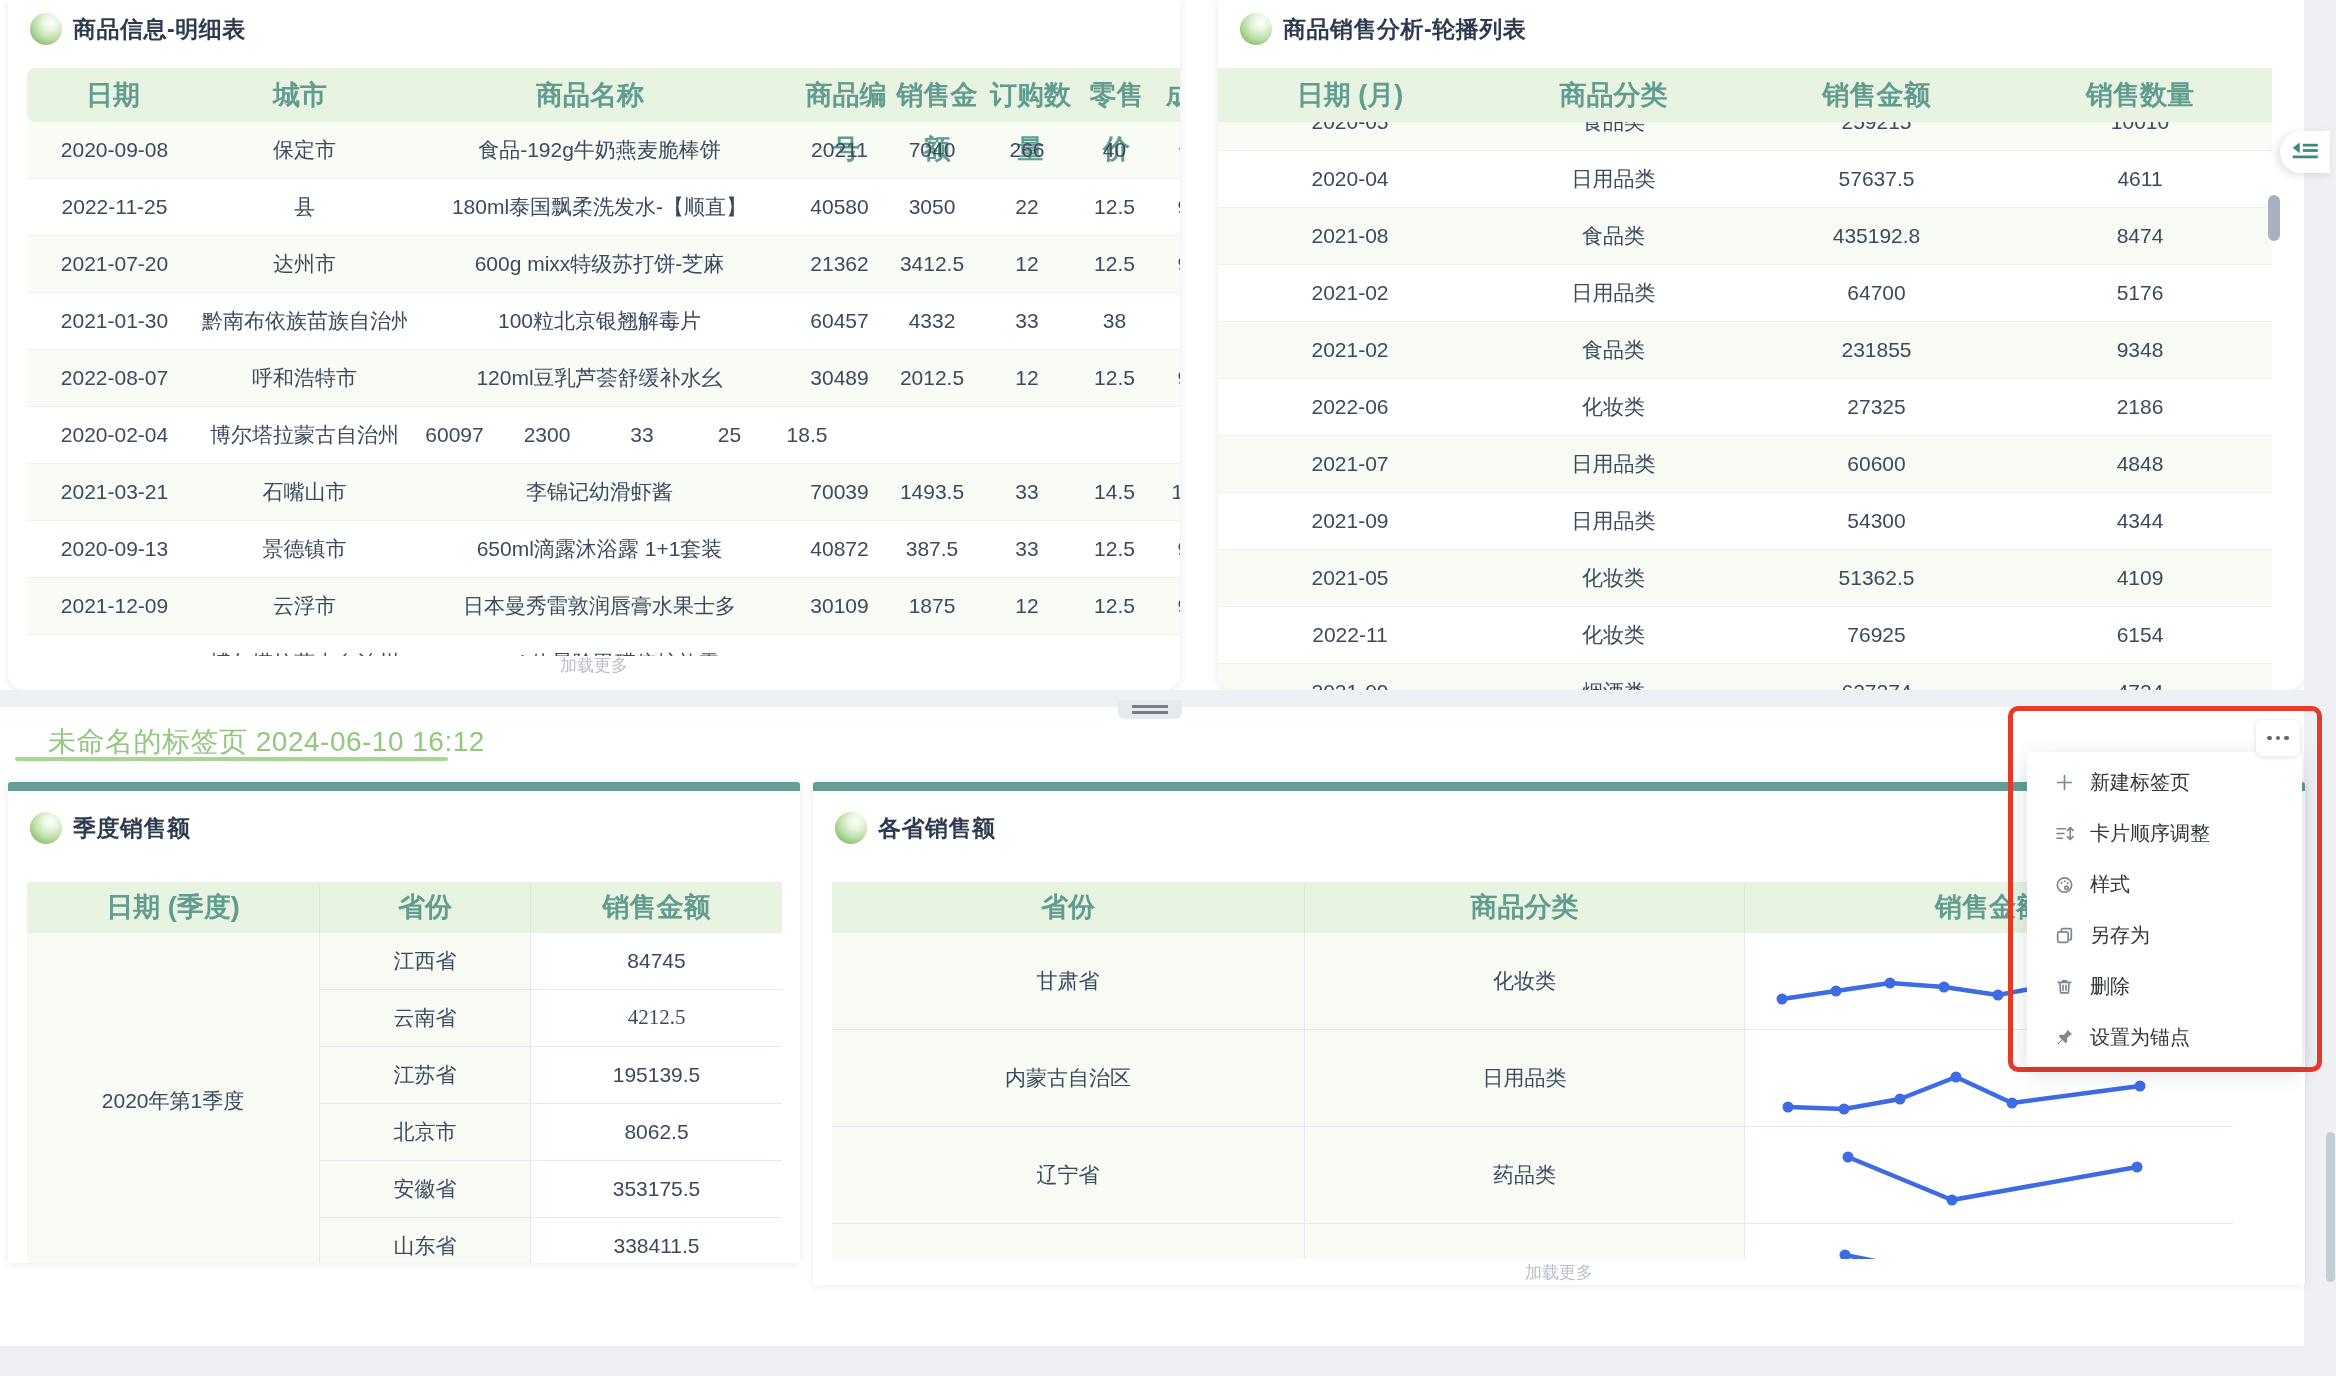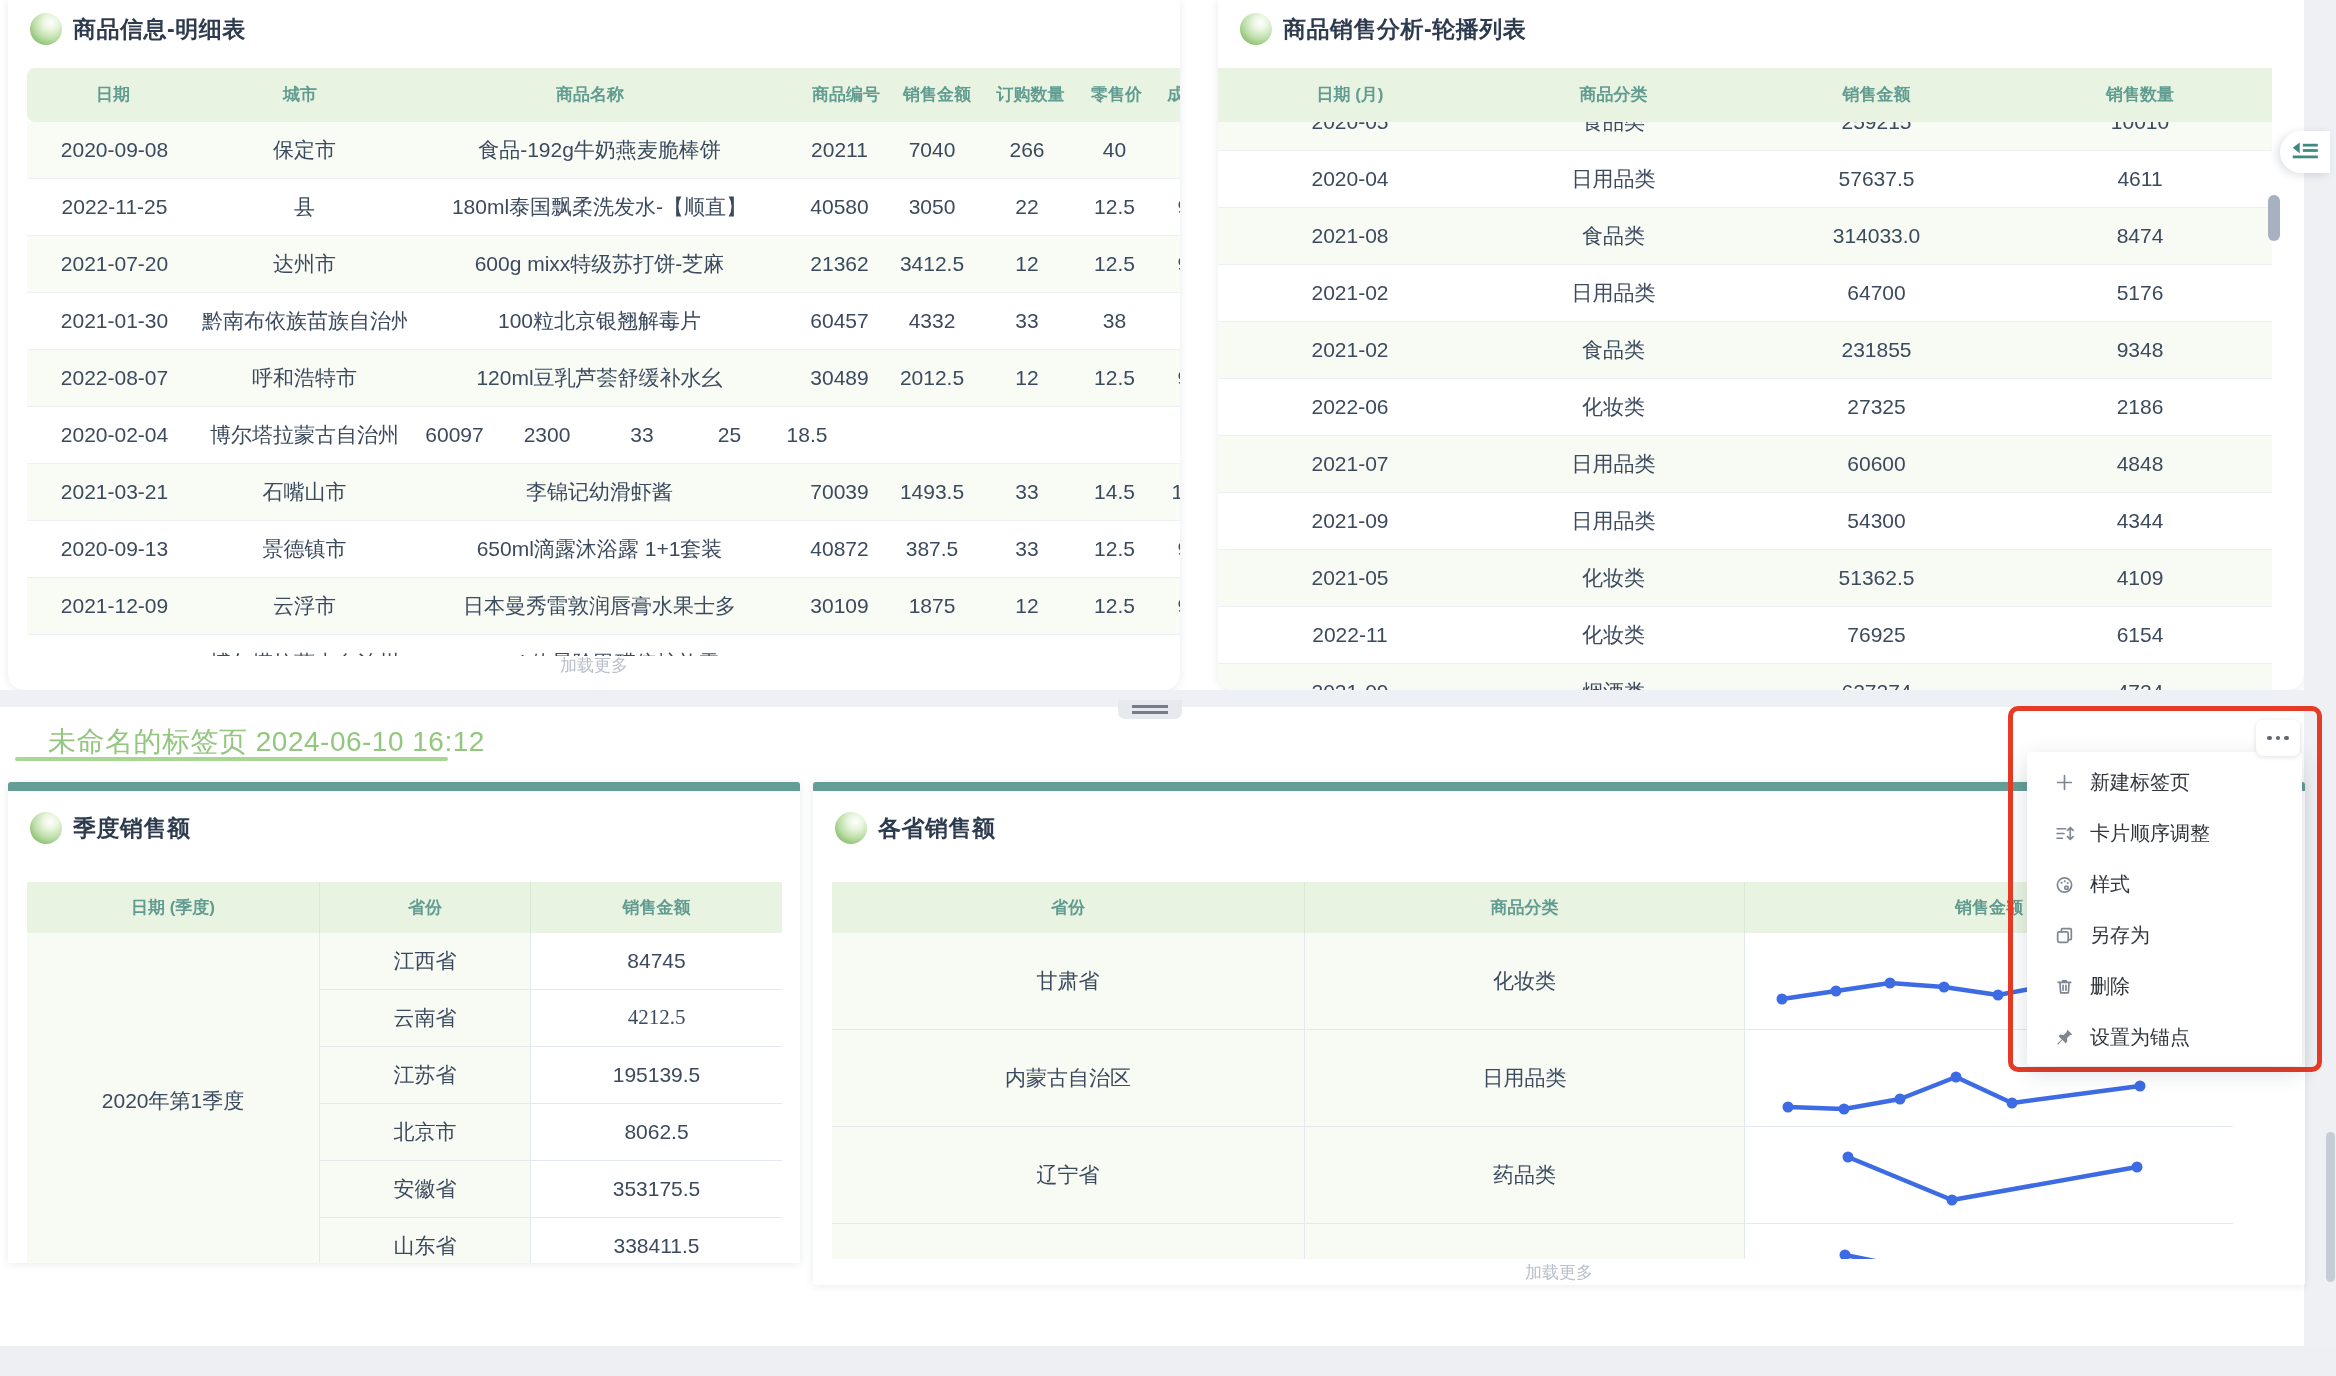--- a/index.html
+++ b/index.html
@@ -18,21 +18,21 @@
   .card-head{position:absolute;left:22px;display:flex;align-items:center;gap:11px;}
   .card-tl .card-head,.card-tr .card-head{top:13px;}
   .card-bl .card-head,.card-br .card-head{top:21px;}
   .leaf{width:32px;height:32px;border-radius:50%;
         background:radial-gradient(circle at 64% 30%, #ffffff 0%, #eaf6e0 24%, #bcdda7 55%, #89bf70 80%, #74b25a 100%);}
   .card-title{font-size:23px;font-weight:bold;color:#2e3b4e;letter-spacing:.5px;}
 
   
   .tbl{position:absolute;overflow:hidden;}
   .thead{display:flex;background:#e9f3e2;}
-  .th{font-size:17px;font-weight:bold;color:#619c90;text-align:center;box-sizing:border-box;}
+  .th{font-size:27px;font-weight:bold;color:#619c90;text-align:center;box-sizing:border-box;}
   .trow{display:flex;}
   .td{font-size:21px;color:#3c4a5e;text-align:center;box-sizing:border-box;
       white-space:nowrap;overflow:hidden;}
 
   
   #tbl-detail{left:19px;top:68px;width:1153px;height:588px;}
   #tbl-detail .thead{height:54px;border-radius:8px 0 0 8px;width:1205px;}
   #tbl-detail .th{line-height:54px;}
   #tbl-detail .trow{height:56px;width:1205px;border-bottom:1px solid #eef0f4;}
   #tbl-detail .trow:nth-child(even){background:#f9fcf5;}
@@ -248,21 +248,21 @@
           </div>
           <div class="trow">
             <div class="td" style="width: 264px;">2020-04</div>
             <div class="td" style="width: 263px;">日用品类</div>
             <div class="td" style="width: 263px;">57637.5</div>
             <div class="td" style="width: 264px;">4611</div>
           </div>
           <div class="trow tint">
             <div class="td" style="width: 264px;">2021-08</div>
             <div class="td" style="width: 263px;">食品类</div>
-            <div class="td" style="width: 263px;">314033.0</div>
+            <div class="td" style="width: 263px;">435192.8</div>
             <div class="td" style="width: 264px;">8474</div>
           </div>
           <div class="trow">
             <div class="td" style="width: 264px;">2021-02</div>
             <div class="td" style="width: 263px;">日用品类</div>
             <div class="td" style="width: 263px;">64700</div>
             <div class="td" style="width: 264px;">5176</div>
           </div>
           <div class="trow tint">
             <div class="td" style="width: 264px;">2021-02</div>

